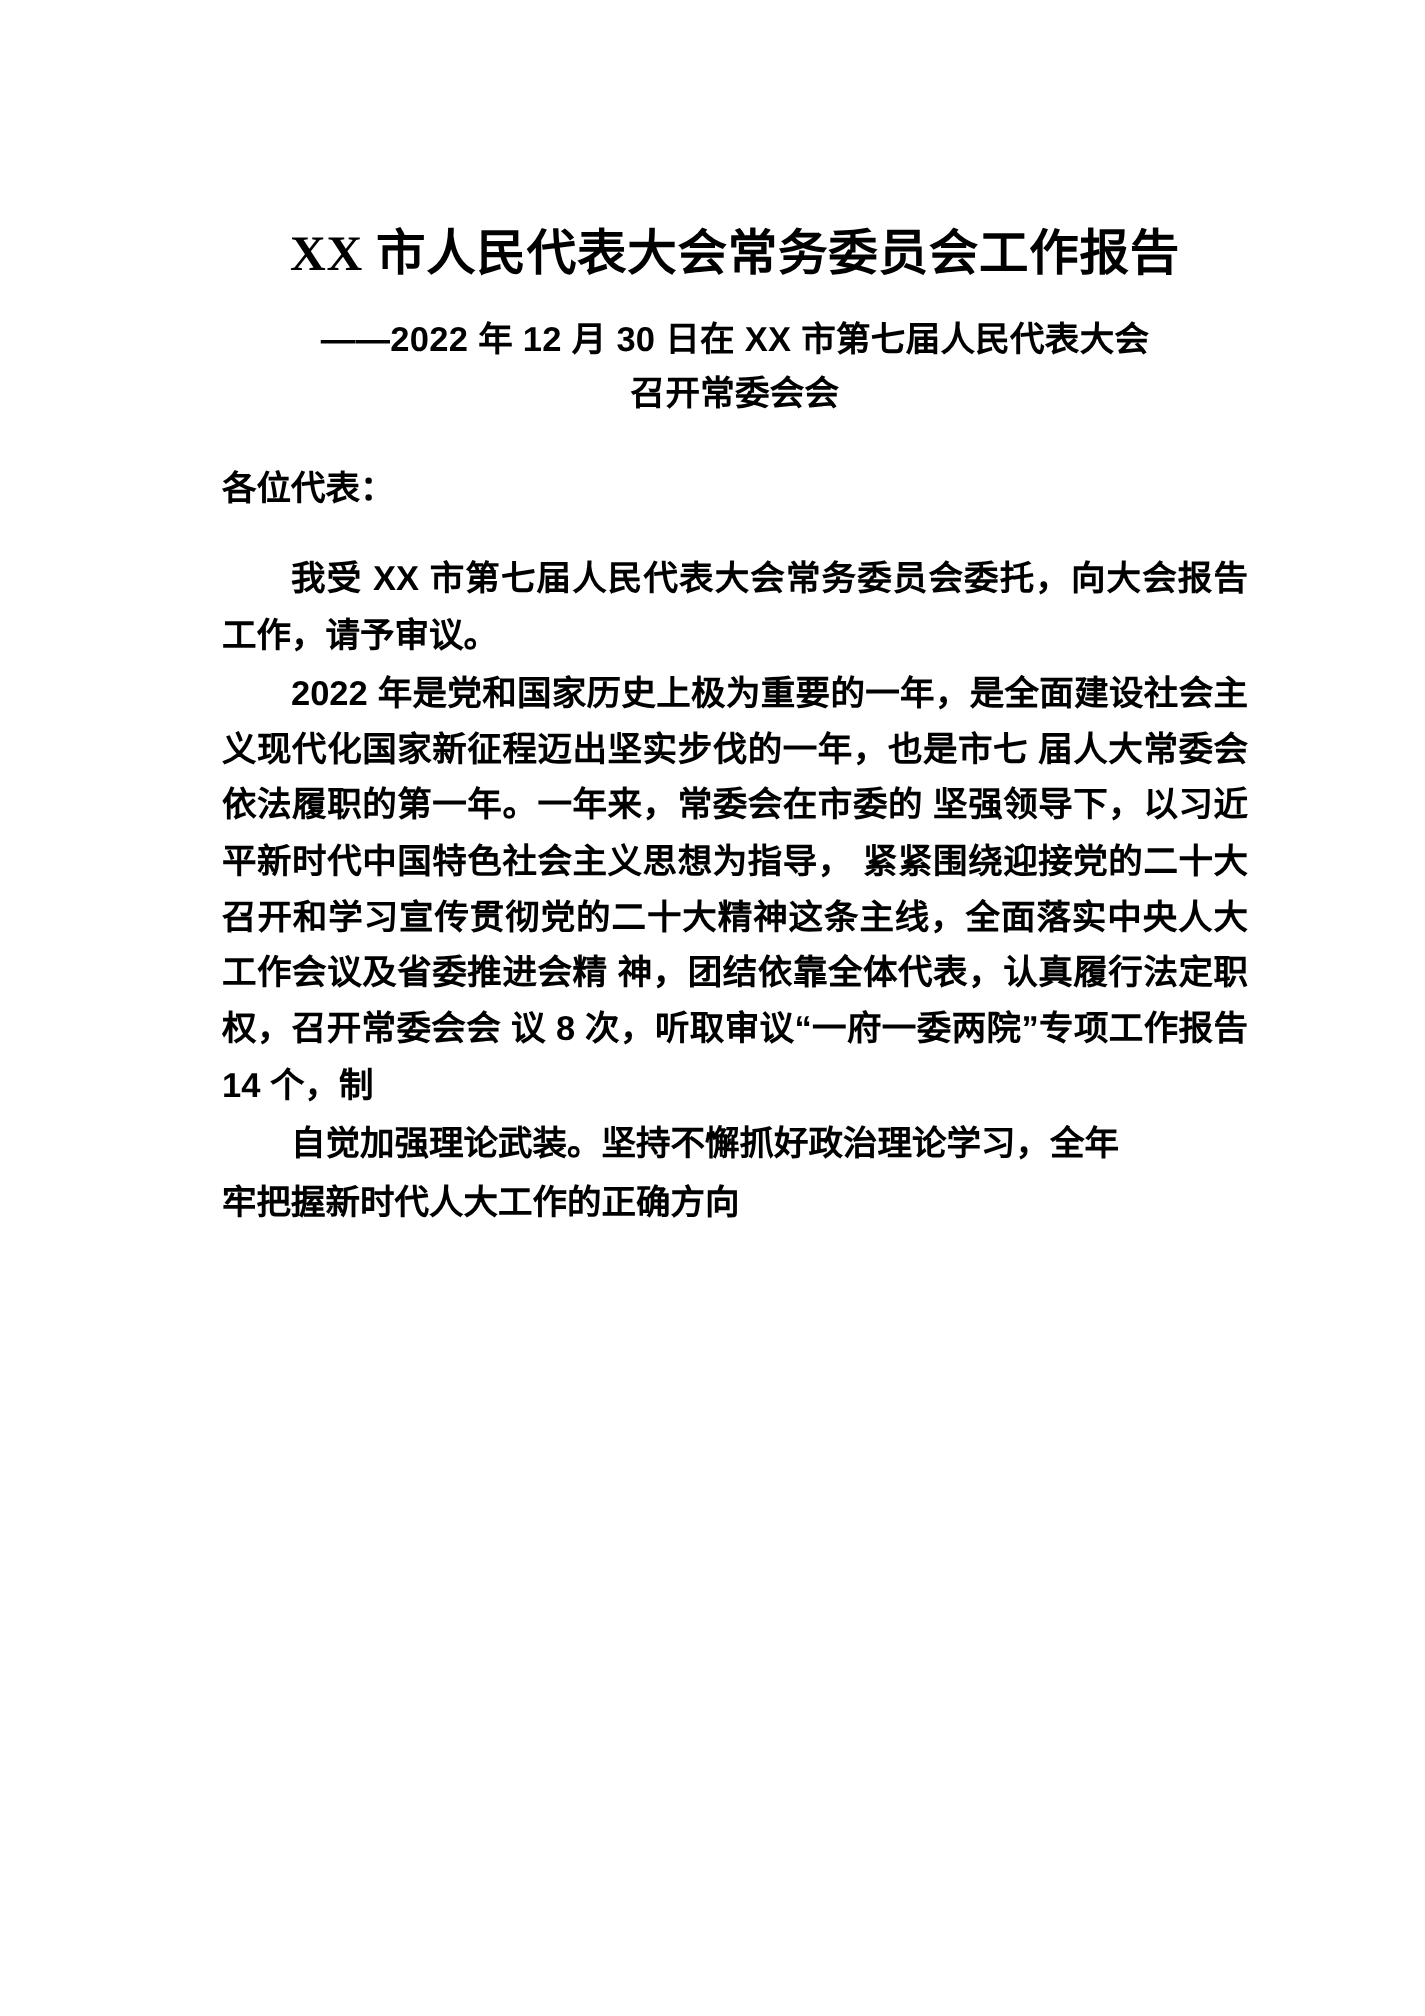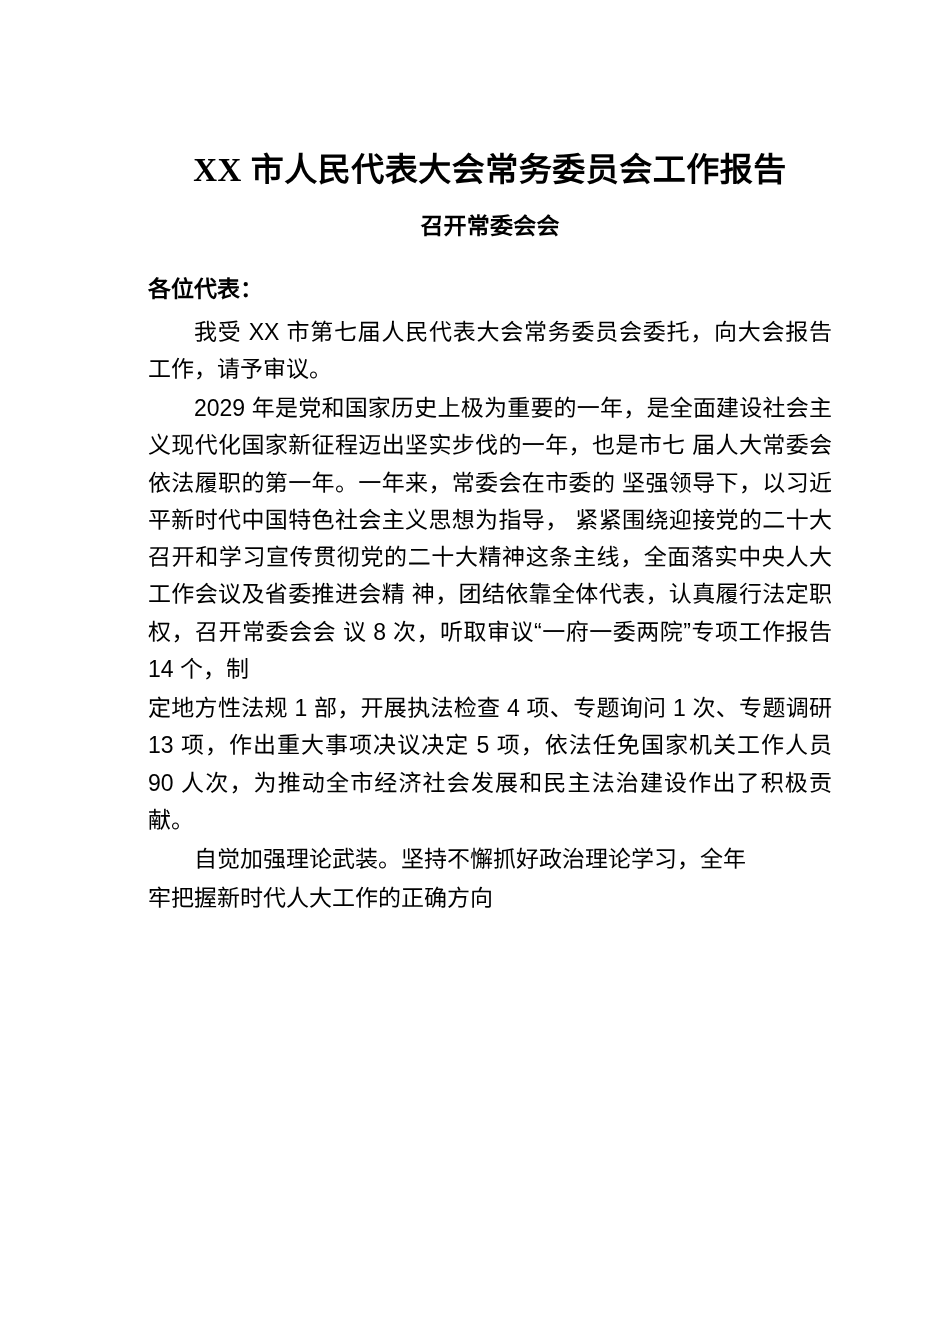--- a/index.html
+++ b/index.html
@@ -37,26 +37,26 @@
     font-weight: 700;
     line-height: 1.55;
     text-align: center;
     margin: 0 0 26px 0;
     letter-spacing: 0.2px;
   }
   .salutation {
     font-size: 23px;
     font-weight: 700;
     line-height: 1.6;
-    margin: 0 0 6px 0;
+    margin: 0 0 24px 0;
     text-align: left;
   }
   p.body-para {
     font-size: 23px;
-    font-weight: 400;
+    font-weight: 700;
     line-height: 1.62;
     margin: 0 0 2px 0;
     text-align: justify;
     text-justify: inter-ideograph;
     text-indent: 2em;
   }
   p.body-para.no-indent {
     text-indent: 0;
   }
   p.body-para.heading-line {
@@ -64,30 +64,30 @@
   }
 </style>
 </head>
 <body>
 
 <div class="page">
 
   <h1 class="doc-title">XX 市人民代表大会常务委员会工作报告</h1>
 
   <div class="doc-subtitle">
+    <div>——2022 年 12 月 30 日在 XX 市第七届人民代表大会</div>
     <div>召开常委会会</div>
   </div>
 
   <div class="salutation">各位代表：</div>
 
   <p class="body-para">我受 XX 市第七届人民代表大会常务委员会委托，向大会报告工作，请予审议。</p>
 
 
-  <p class="body-para">2029 年是党和国家历史上极为重要的一年，是全面建设社会主义现代化国家新征程迈出坚实步伐的一年，也是市七 届人大常委会依法履职的第一年。一年来，常委会在市委的 坚强领导下，以习近平新时代中国特色社会主义思想为指导， 紧紧围绕迎接党的二十大召开和学习宣传贯彻党的二十大精神这条主线，全面落实中央人大工作会议及省委推进会精 神，团结依靠全体代表，认真履行法定职权，召开常委会会 议 8 次，听取审议“一府一委两院”专项工作报告 14 个，制</p>
+  <p class="body-para">2022 年是党和国家历史上极为重要的一年，是全面建设社会主义现代化国家新征程迈出坚实步伐的一年，也是市七 届人大常委会依法履职的第一年。一年来，常委会在市委的 坚强领导下，以习近平新时代中国特色社会主义思想为指导， 紧紧围绕迎接党的二十大召开和学习宣传贯彻党的二十大精神这条主线，全面落实中央人大工作会议及省委推进会精 神，团结依靠全体代表，认真履行法定职权，召开常委会会 议 8 次，听取审议“一府一委两院”专项工作报告 14 个，制</p>
 
-  <p class="body-para no-indent">定地方性法规 1 部，开展执法检查 4 项、专题询问 1 次、专题调研 13 项，作出重大事项决议决定 5 项，依法任免国家机关工作人员 90 人次，为推动全市经济社会发展和民主法治建设作出了积极贡献。</p>
 
 
   <p class="body-para">自觉加强理论武装。坚持不懈抓好政治理论学习，全年</p>
 
   <p class="body-para no-indent">牢把握新时代人大工作的正确方向</p>
 
 </div>
 
 </body></html>

